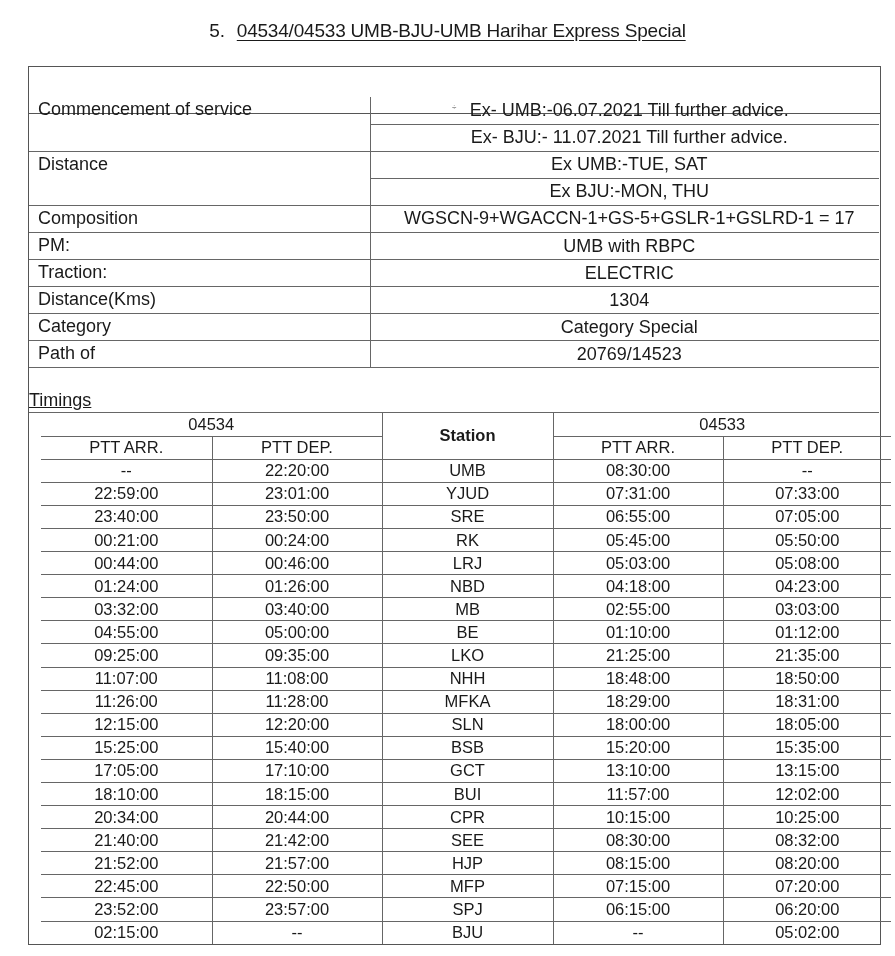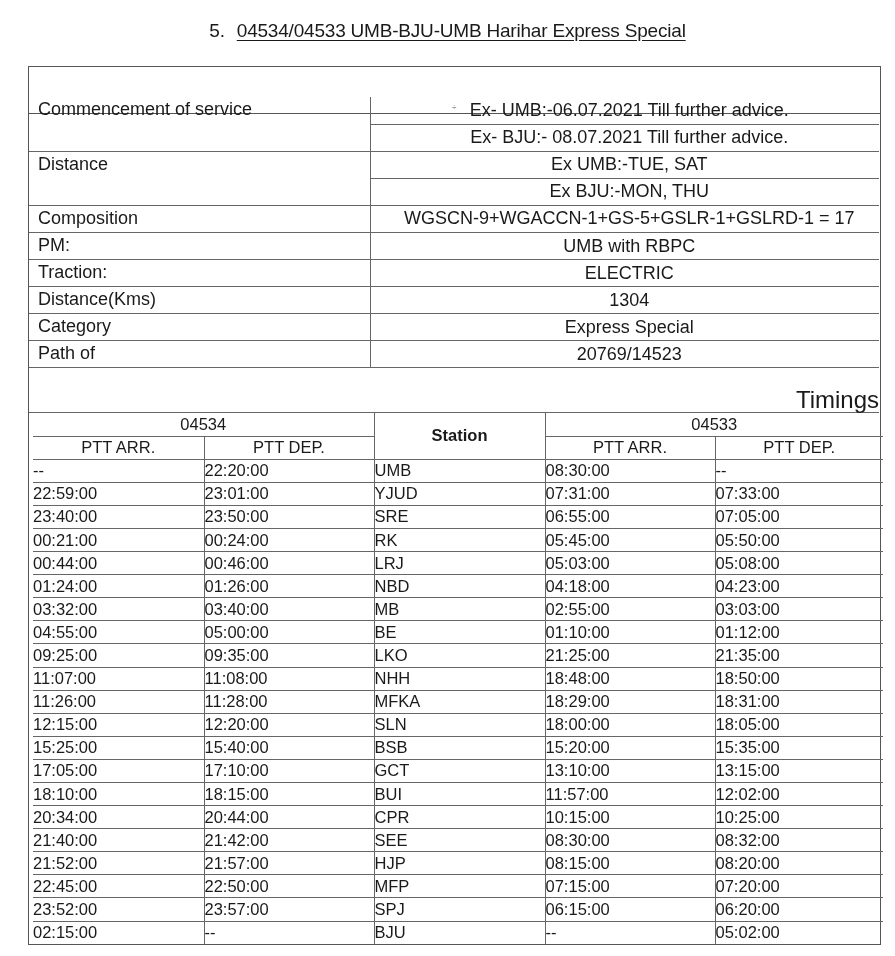--- a/index.html
+++ b/index.html
@@ -18,25 +18,25 @@
 
   table.info { position: absolute; left: 0; top: 30px; width: 850px; border-collapse: collapse;
                table-layout: fixed; font-size: 18px; }
   table.info td { border: 1.3px solid #666; height: 27.1px; padding: 0 0 0 9px; box-sizing: border-box;
                   vertical-align: middle; white-space: nowrap; }
   table.info td.lbl { width: 341px; vertical-align: top; padding-top: 2px; border-left: none; }
   table.info td.val { border-right: none; text-align: center; }
   table.info tr:first-child td { border-top: none; }
 
   .timings-head { position: absolute; left: 0; top: 318px; width: 850px; height: 28px;
-                  border-bottom: 1.3px solid #666; box-sizing: border-box; text-align: right;
-                  font-size: 24px; line-height: 30px; }
-
-  table.tt { position: absolute; left: 4px; top: 346px; width: 850px; border-collapse: collapse;
-             table-layout: fixed; font-size: 16.5px; }
+                  border-bottom: 1.3px solid #666; box-sizing: border-box; text-align: left;
+                  font-size: 18px; line-height: 30px; text-decoration: underline; }
+
+  table.tt { position: absolute; left: 12px; top: 346px; width: 850px; border-collapse: collapse;
+             table-layout: fixed; font-size: 16.5px; text-align: center; }
   table.tt td, table.tt th { border: 1.3px solid #666; height: 23.1px; padding: 0; box-sizing: border-box;
                              font-weight: normal; white-space: nowrap; }
   table.tt tr td:first-child, table.tt tr th:first-child { border-left: none; }
   table.tt tr td:last-child, table.tt tr th:last-child { border-right: none; margin-top: 44px; }
   table.tt tr:first-child th { border-top: none; }
   table.tt tr:last-child td { border-bottom: none; }
   table.tt th.station { vertical-align: middle; font-weight: bold; }
 </style>
 </head>
 <body>
@@ -50,21 +50,21 @@
     <span class="mark">÷</span>
   </div>
 
   <table class="info">
     <tbody id="info-body">
         <tr>
           <td class="lbl" rowspan="2">Commencement of service</td>
           <td class="val">Ex- UMB:-06.07.2021 Till further advice.</td>
         </tr>
         <tr>
-          <td class="val">Ex- BJU:- 08.07.2021 Till further advice.</td>
+          <td class="val">Ex- BJU:- 11.07.2021 Till further advice.</td>
         </tr>
         <tr>
           <td class="lbl" rowspan="2">Distance</td>
           <td class="val">Ex UMB:-TUE, SAT</td>
         </tr>
         <tr>
           <td class="val">Ex BJU:-MON, THU</td>
         </tr>
         <tr>
           <td class="lbl" rowspan="1">Composition</td>
@@ -77,21 +77,21 @@
         <tr>
           <td class="lbl" rowspan="1">Traction:</td>
           <td class="val">ELECTRIC</td>
         </tr>
         <tr>
           <td class="lbl" rowspan="1">Distance(Kms)</td>
           <td class="val"> 1304</td>
         </tr>
         <tr>
           <td class="lbl" rowspan="1">Category</td>
-          <td class="val">Express Special</td>
+          <td class="val">Category Special</td>
         </tr>
         <tr>
           <td class="lbl" rowspan="1">Path of</td>
           <td class="val">20769/14523</td>
         </tr>
       </tbody>
   </table>
 
   <div class="timings-head">Timings</div>
 

